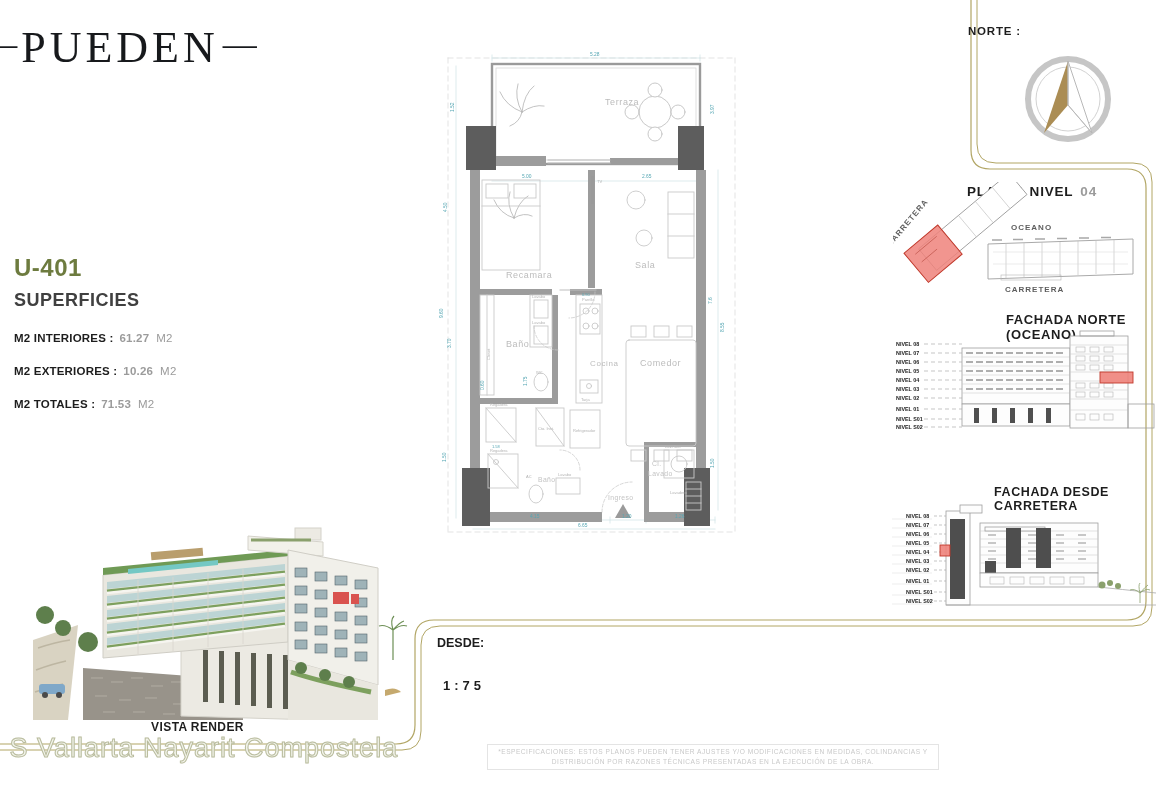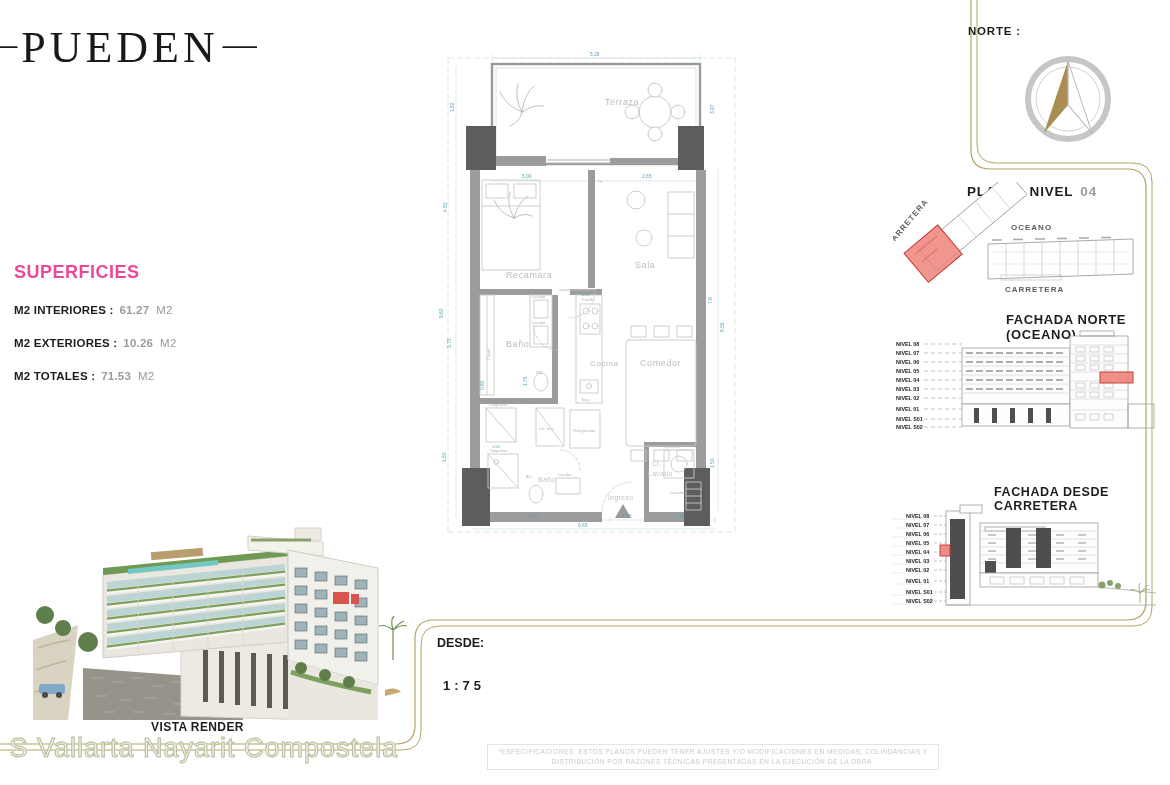--- a/index.html
+++ b/index.html
@@ -10,21 +10,21 @@
   
   .logo { position:absolute; left:10px; top:26px; width:220px; }
   .logo-row { display:flex; align-items:center; justify-content:center; gap:4px; }
   .logo-dash { font-family:"Liberation Serif", serif; font-size:34px; color:#17191c; line-height:1; transform:translateY(-4px); }
   .logo-title { font-family:"Liberation Serif", serif; font-size:44px; letter-spacing:4px; color:#17191c; line-height:1; }
   .logo-sub { font-family:"Liberation Serif", serif; font-size:21px; letter-spacing:7px; color:#17191c; text-align:right; padding-right:16px; margin-top:-2px; }
 
   
   .unitinfo { position:absolute; left:14px; top:254px; width:230px; }
   .unit-id { font-size:24px; font-weight:bold; color:#6d7b3f; letter-spacing:.5px; }
-  .unit-sec { font-size:18px; font-weight:bold; color:#ec4899; letter-spacing:.5px; margin-top:8px; }
+  .unit-sec { font-size:18px; font-weight:bold; color:#404040; letter-spacing:.5px; margin-top:8px; }
   .unit-row { margin-top:21px; font-size:11.5px; font-weight:bold; color:#1d1d1d; letter-spacing:.2px; }
   .unit-row .val { color:#9b9b9b; font-weight:bold; margin-left:6px; }
   .unit-row .m2 { color:#9b9b9b; font-weight:normal; margin-left:7px; }
 
   
   .norte-label { position:absolute; left:968px; top:25px; font-size:11.5px; font-weight:bold; color:#1d1d1d; letter-spacing:.8px; }
   .planta-title { position:absolute; left:967px; top:184px; font-size:13.5px; font-weight:bold; color:#1d1d1d; letter-spacing:.8px; }
   .planta-title .num { color:#9b9b9b; margin-left:7px; }
   .fnorte-title { position:absolute; left:966px; top:312px; font-size:13px; font-weight:bold; color:#1d1d1d; letter-spacing:.6px;margin-left:40px; }
   .fcarr-title  { position:absolute; left:994px; top:485px; font-size:12.5px; font-weight:bold; color:#1d1d1d; letter-spacing:.6px; }
@@ -63,20 +63,21 @@
 
   <div class="logo">
     <div class="logo-row">
       <span class="logo-dash">—</span>
       <span class="logo-title">PUEDEN</span>
       <span class="logo-dash">—</span>
     </div>
   </div>
 
   <div class="unitinfo">
+    <div class="unit-id">U-401</div>
     <div class="unit-sec">SUPERFICIES</div>
     <div class="unit-row">
       <span>M2 INTERIORES :</span><span class="val">61.27</span><span class="m2">M2</span>
     </div>
     <div class="unit-row">
       <span>M2 EXTERIORES :</span><span class="val">10.26</span><span class="m2">M2</span>
     </div>
     <div class="unit-row">
       <span>M2 TOTALES :</span><span class="val">71.53</span><span class="m2">M2</span>
     </div>

